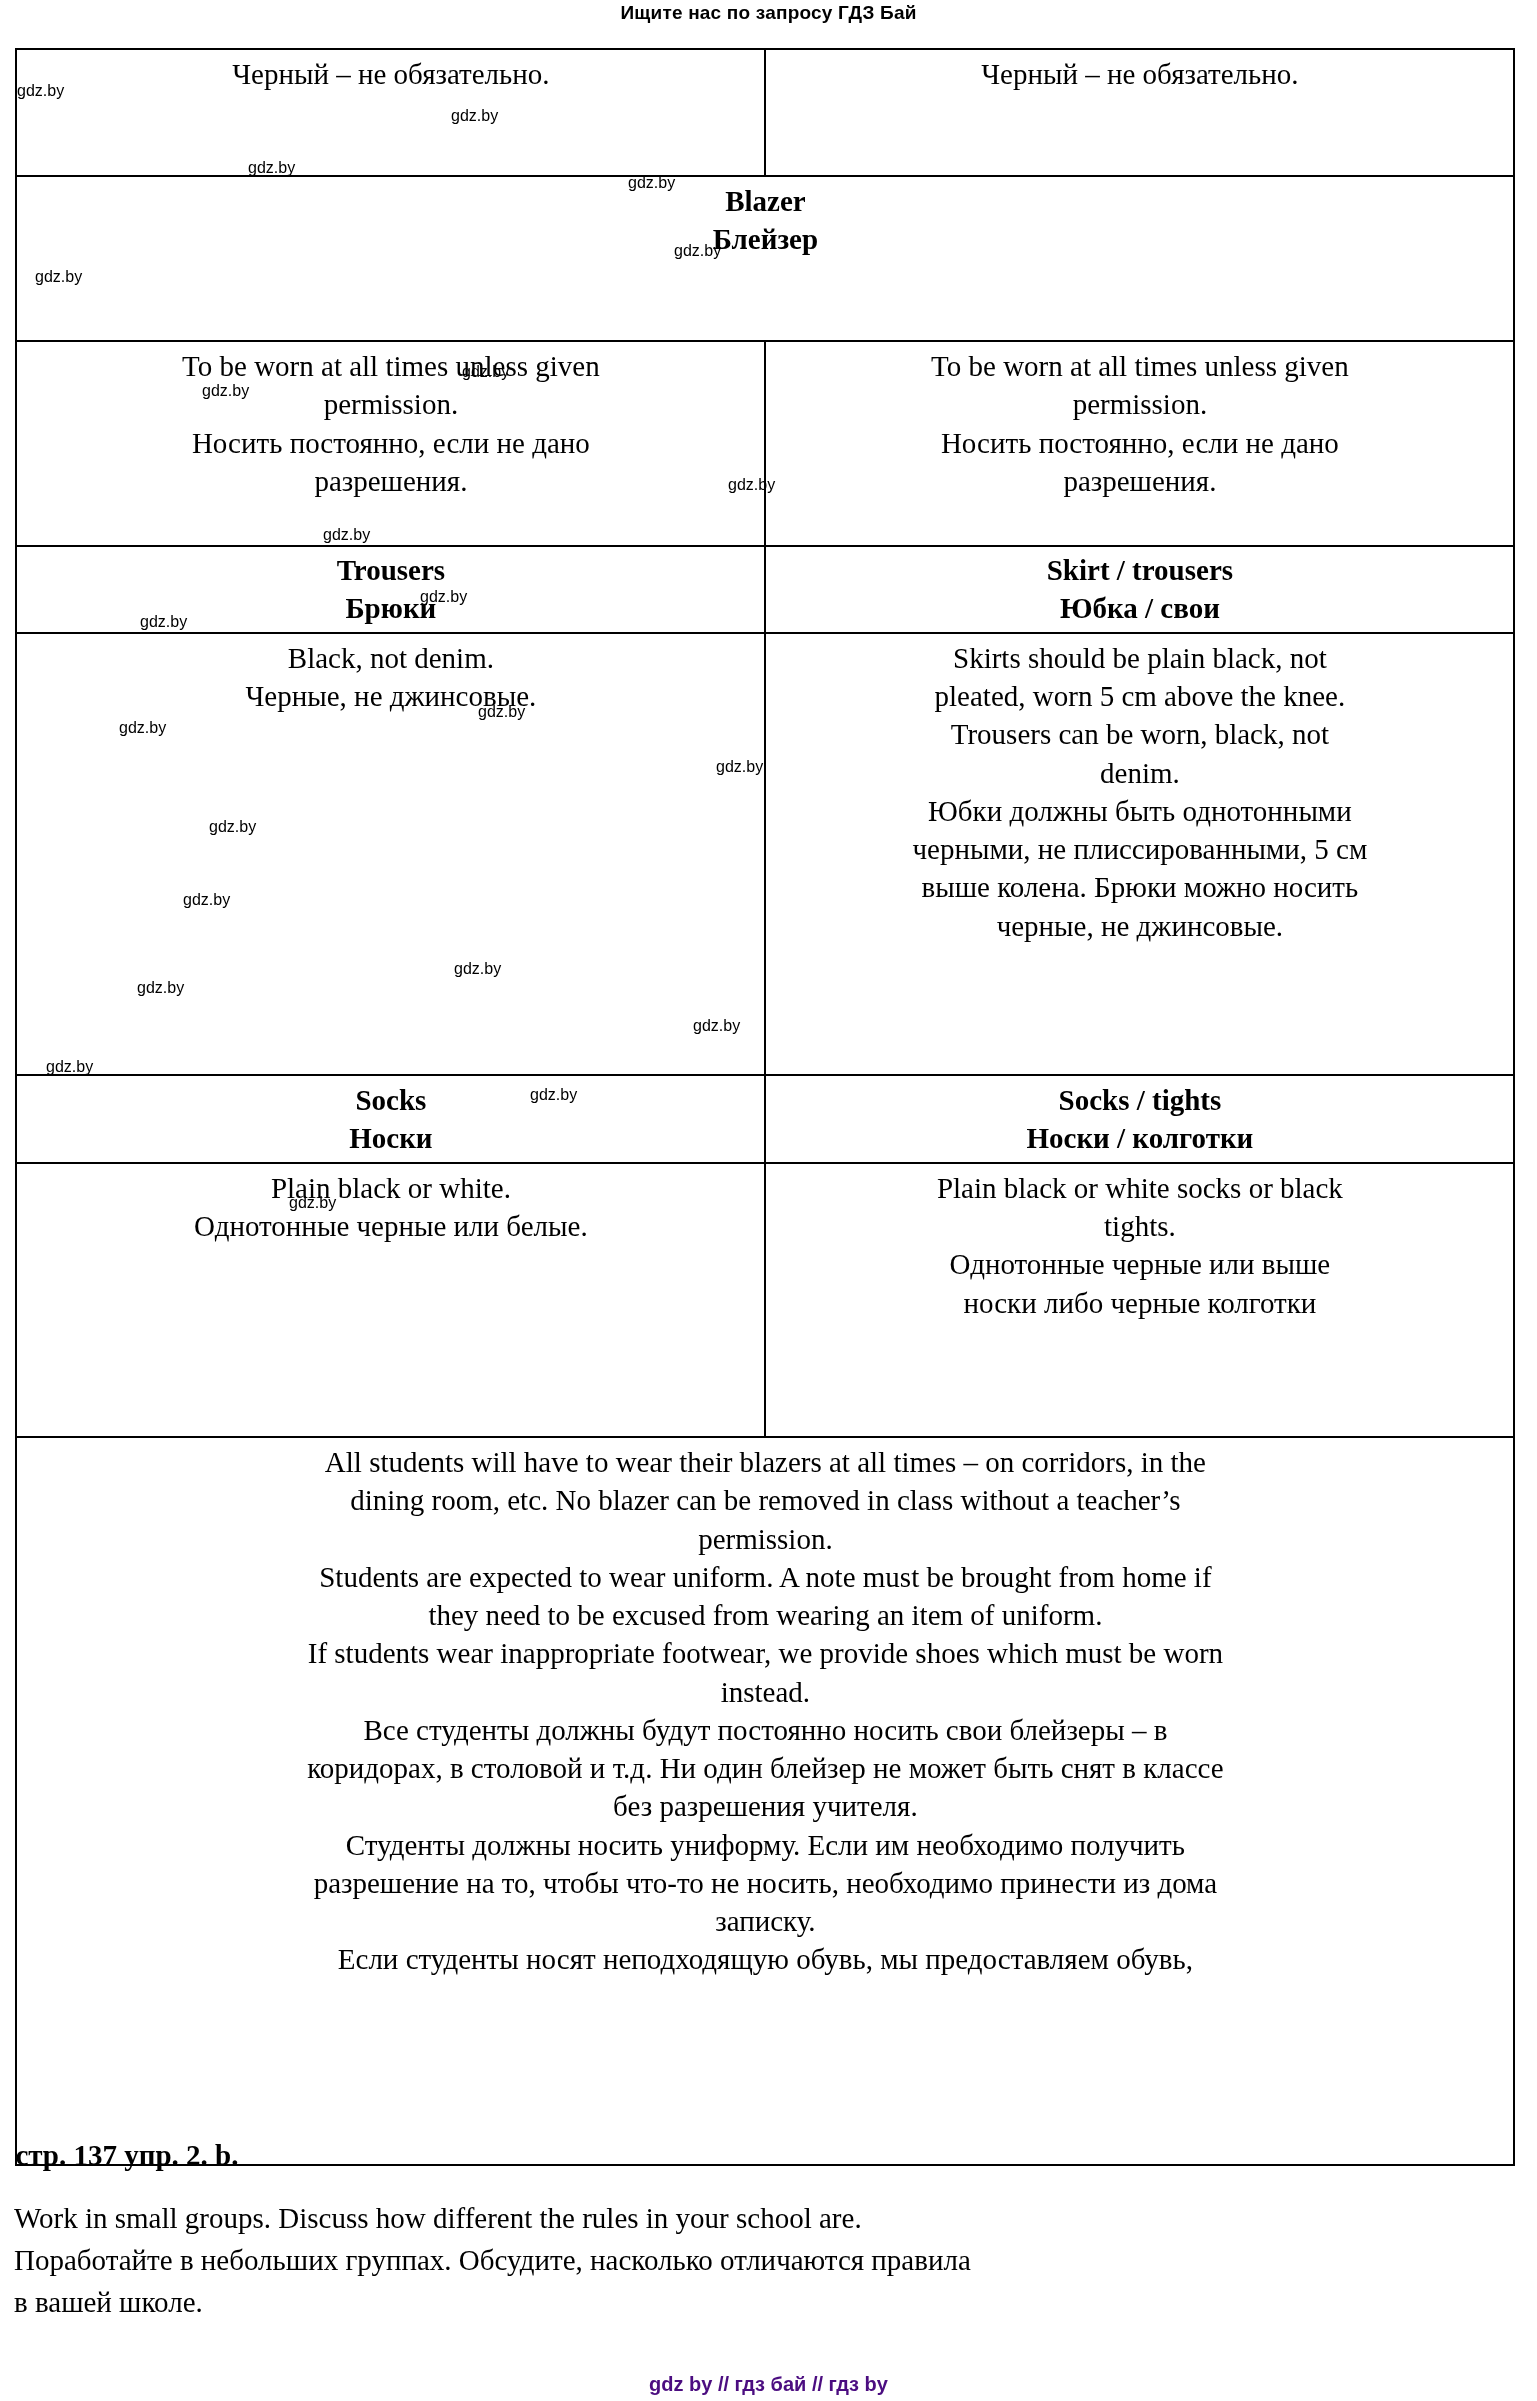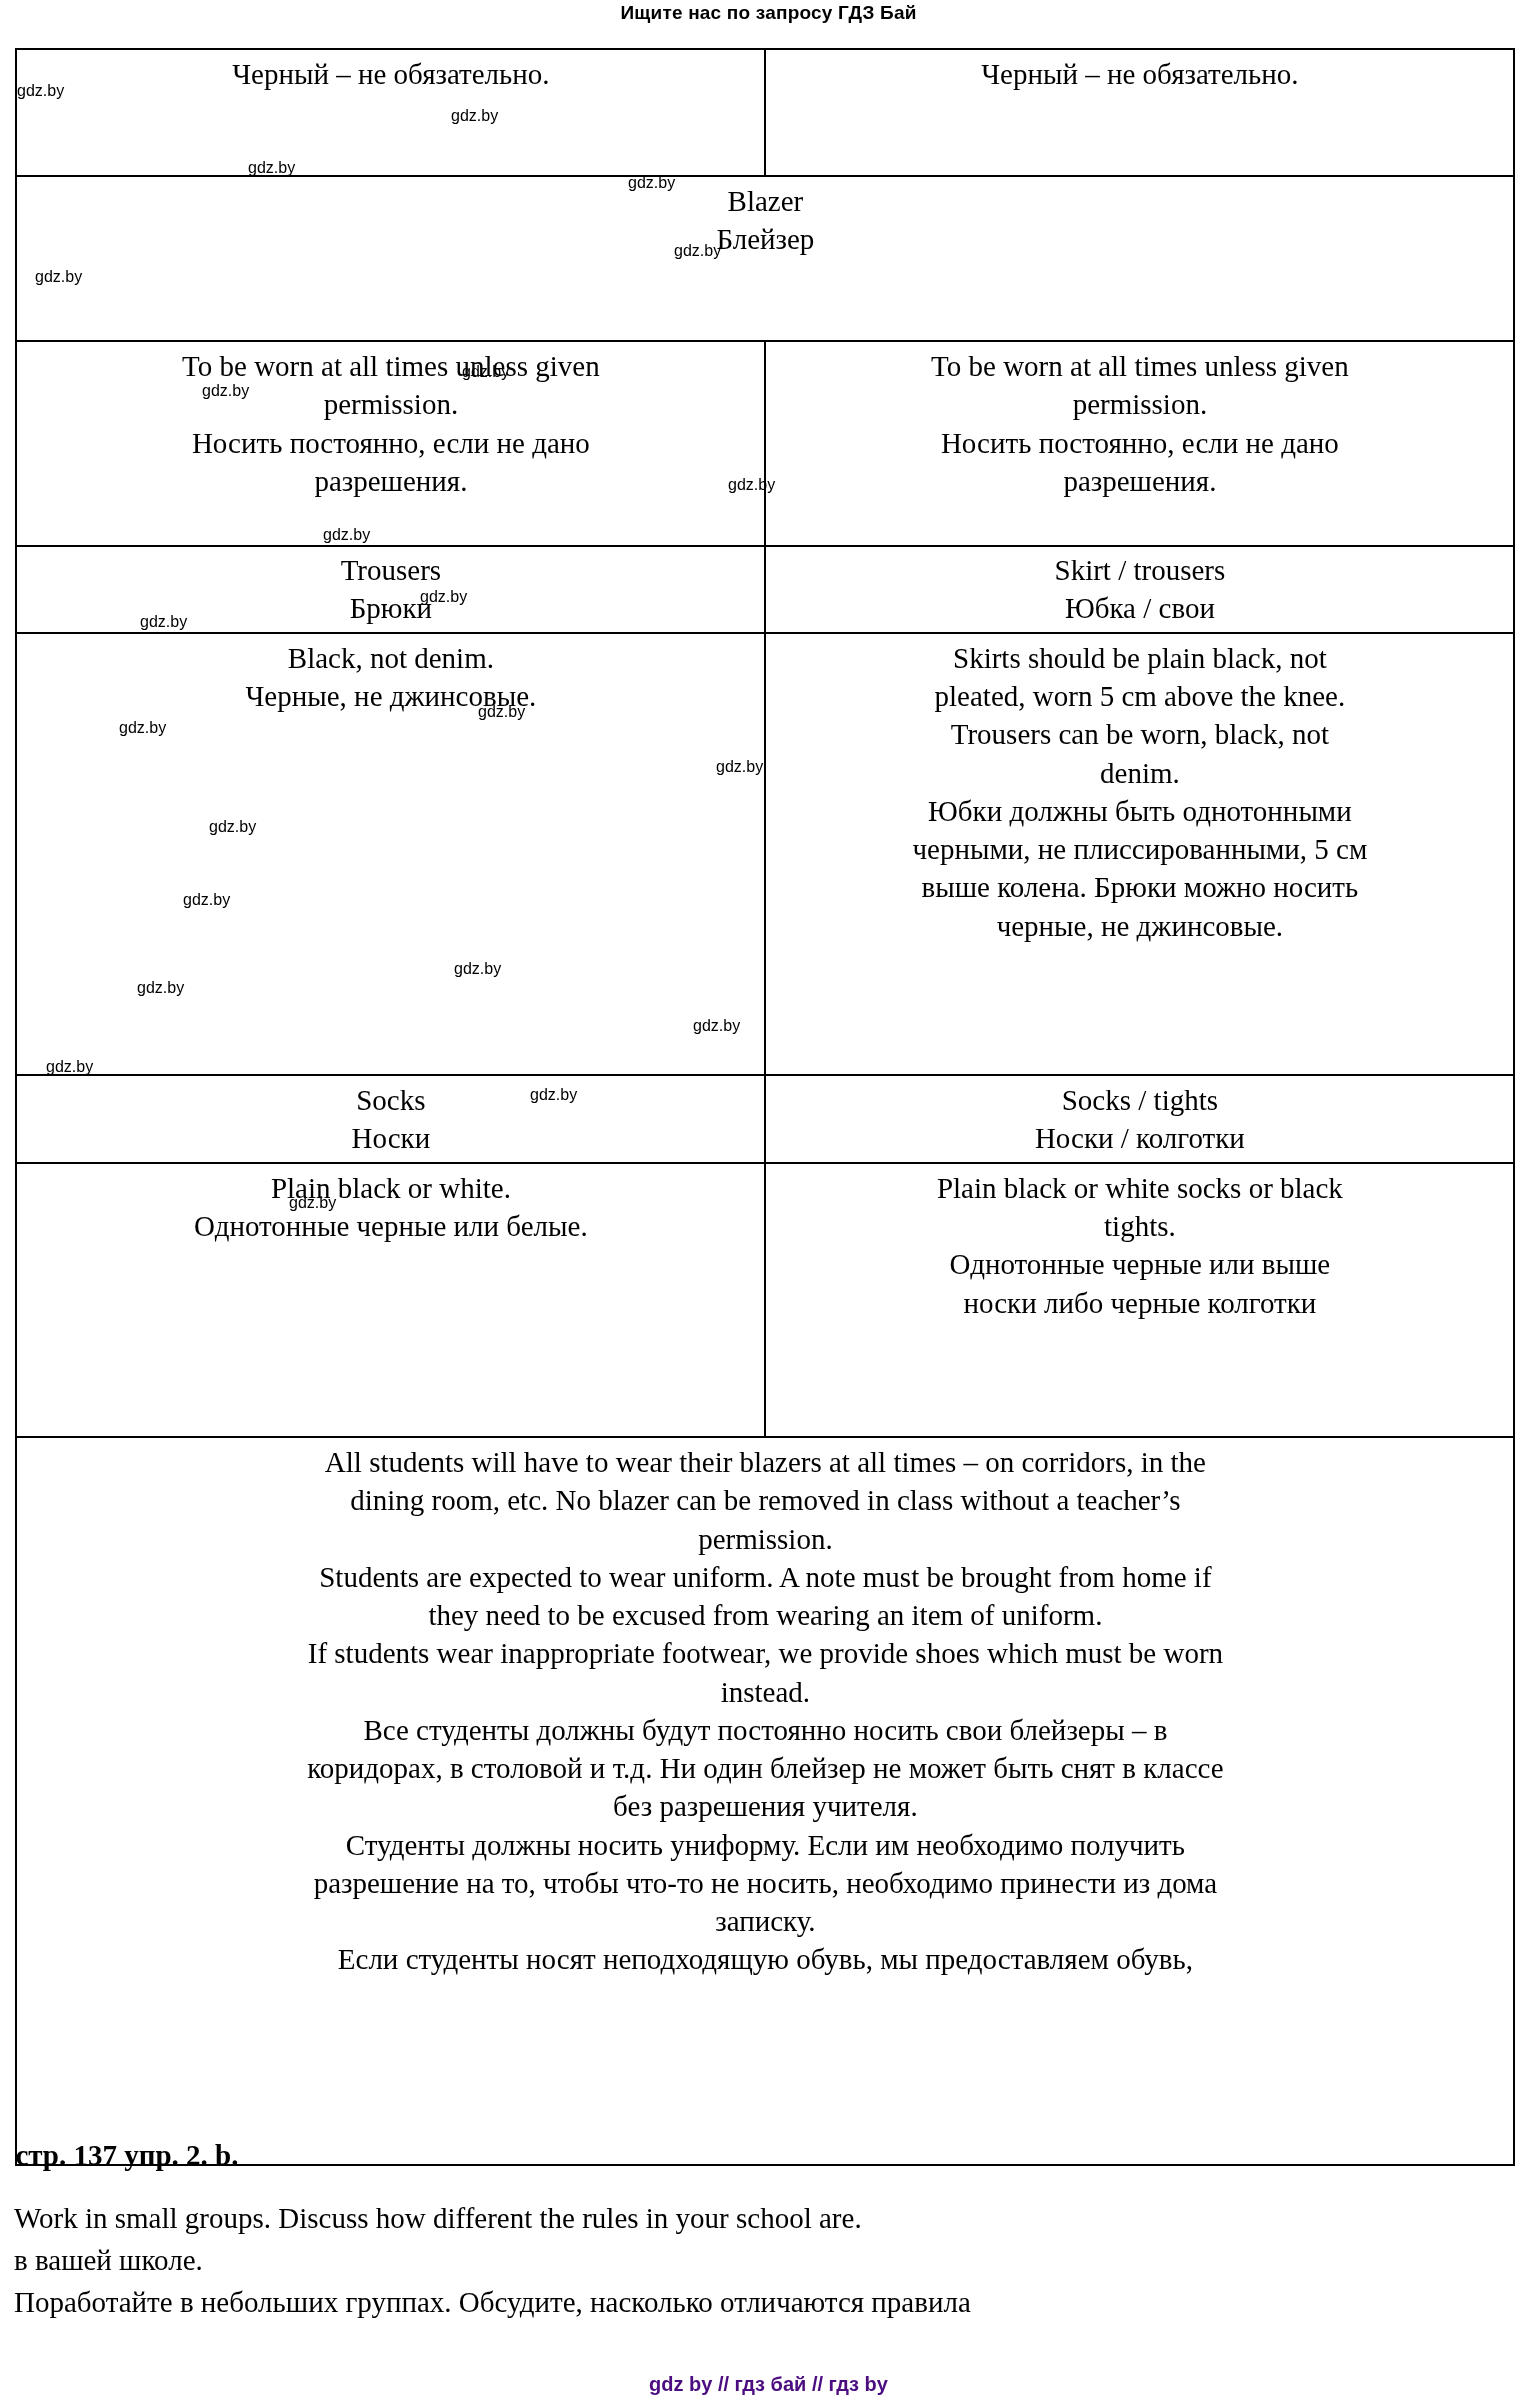--- a/index.html
+++ b/index.html
@@ -47,21 +47,21 @@
     padding: 4.6px 10.8px;
     text-align: center;
     vertical-align: top;
     font-size: 29px;
     line-height: 1.32;
   }
   .col-left  { width: 749px; }
   .col-right { width: 749px; }
 
   .cell-title {
-    font-weight: normal;
+    font-weight: bold;
   }
   .cell-body {
     font-weight: normal;
   }
   .line { display: block; }
 
   
   .row-note    td { height: 116px; }
   .row-blazer  td { height: 154px; }
   .row-worn    td { height: 193px; }
@@ -230,22 +230,22 @@
       </td>
     </tr>
 
   </tbody>
 </table>
 
 <div class="exercise-ref">стр. 137 упр. 2. b.</div>
 
 <div class="task-text">
   <span class="line">Work in small groups. Discuss how different the rules in your school are.</span>
+  <span class="line">Поработайте в небольших группах. Обсудите, насколько отличаются правила</span>
   <span class="line">в вашей школе.</span>
-  <span class="line">Поработайте в небольших группах. Обсудите, насколько отличаются правила</span>
 </div>
 
 <div class="site-footer" style="color: rgb(75, 13, 128);">gdz by // гдз бай // гдз by</div>
 
 <div id="watermark-layer">
     <div class="wm" style="left: 17px; top: 60px;">gdz.by</div>
     <div class="wm" style="left: 451px; top: 85px;">gdz.by</div>
     <div class="wm" style="left: 248px; top: 137px;">gdz.by</div>
     <div class="wm" style="left: 628px; top: 152px;">gdz.by</div>
     <div class="wm" style="left: 674px; top: 220px;">gdz.by</div>

